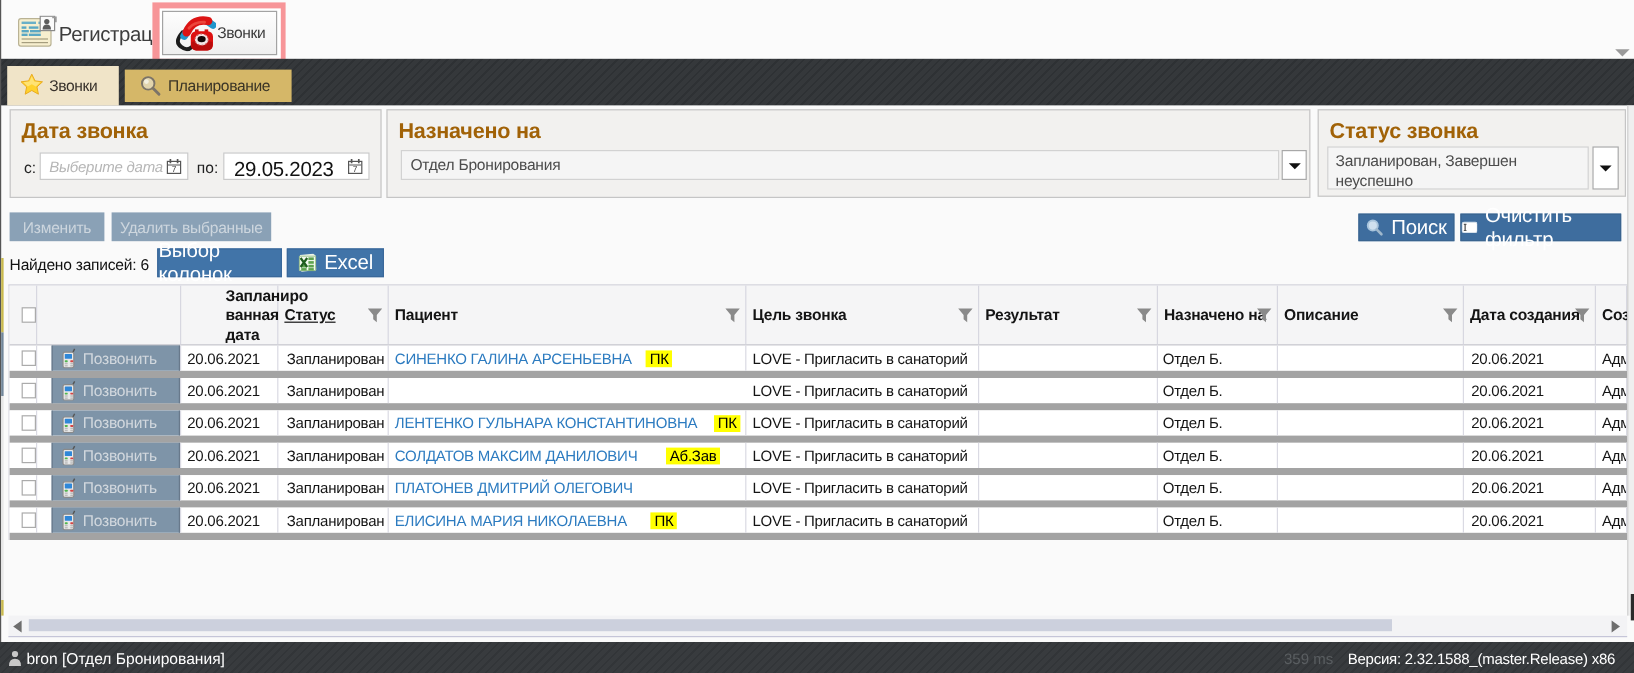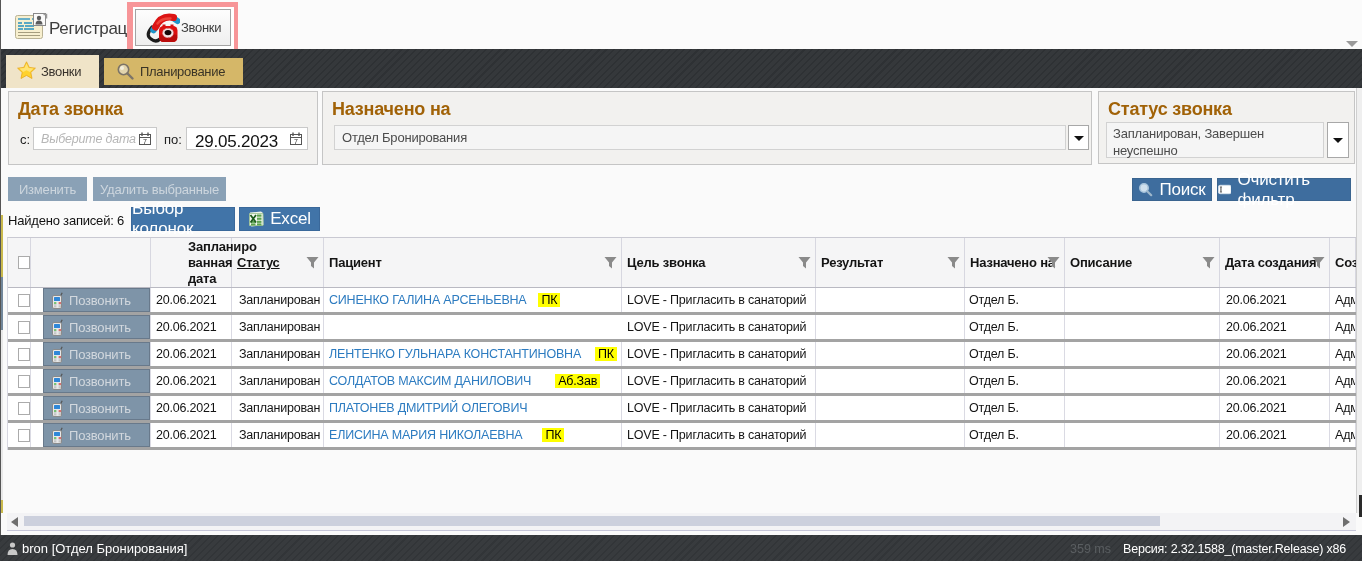--- a/index.html
+++ b/index.html
@@ -27,21 +27,21 @@
 .selfield { position:absolute; background:#f5f5f5; border:1px solid #d2d2d2; color:#4c4c4c; font-size:13px; letter-spacing:-0.2px; }
 .selbtn { position:absolute; background:#fff; border:1px solid #a8a8a8; }
 .selbtn:after { content:""; position:absolute; left:50%; top:50%; margin-left:-5px; margin-top:-2px;
   border-left:5px solid transparent; border-right:5px solid transparent; border-top:5px solid #111; }
 .bluebtn { position:absolute; background:#3e6d9e; border:1px solid #3a648f; color:#fff; font-size:17px; letter-spacing:-0.2px;
   display:flex; align-items:center; justify-content:center; }
 .graybtn { position:absolute; background:#8aa1b6; color:#cdd6de; font-size:13px; letter-spacing:-0.2px; white-space:nowrap;
   display:flex; align-items:center; justify-content:center; }
 
 #tbl { left:7px; top:237px; width:1349px; background:#fff; border-top:1px solid #c9c9d2; border-left:1px solid #d7d7e0; }
-.trow { display:flex; height:27px; border-bottom:3px solid #a3a3a3; background:#fff; }
+.trow { display:flex; height:27px; border-bottom:6px solid #a3a3a3; background:#fff; }
 #thead { display:flex; height:50px; background:#f5f5f6; border-bottom:1px solid #b9b9c2; }
 .hc { position:relative; border-right:1px solid #d7d7e0; font-size:13px; letter-spacing:-0.2px; font-weight:bold; color:#141414;
   display:flex; align-items:center; padding-left:5px; }
 .tc { position:relative; border-right:1px solid #dadae3; font-size:12.5px; letter-spacing:-0.2px; color:#141414;
   display:flex; align-items:center; padding-left:5px; white-space:nowrap; overflow:hidden; }
 .funnel { position:absolute; right:4px; top:50%; margin-top:-7px; }
 .cb { width:13px; height:13px; border:1px solid #ababab; background:#fff; }
 .pname { color:#2c7bc0; }
 .ytag { background:#ff0; color:#000; padding:0 3px; }
 .callbtn { width:111px; height:24px; background:#7e94a8; border:1px solid #68798b; color:#d2d8de;

